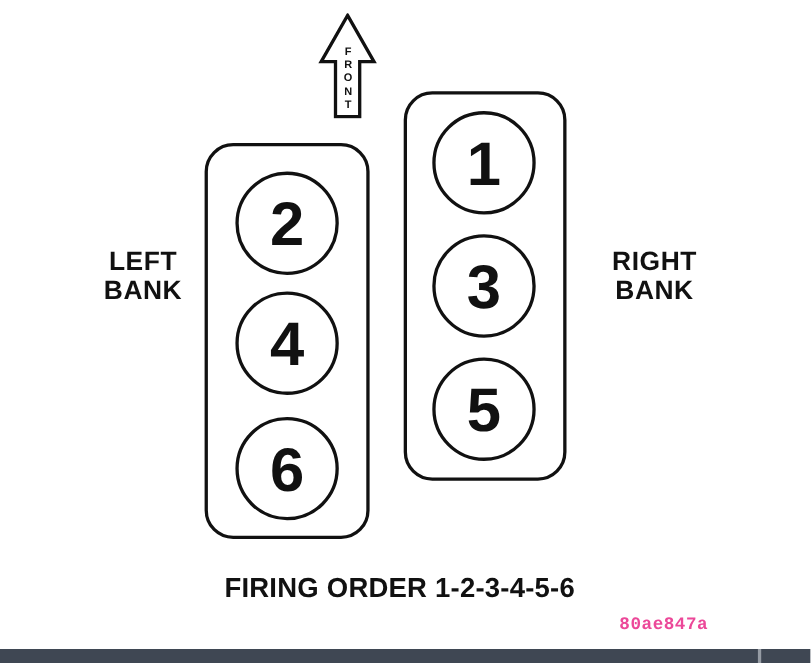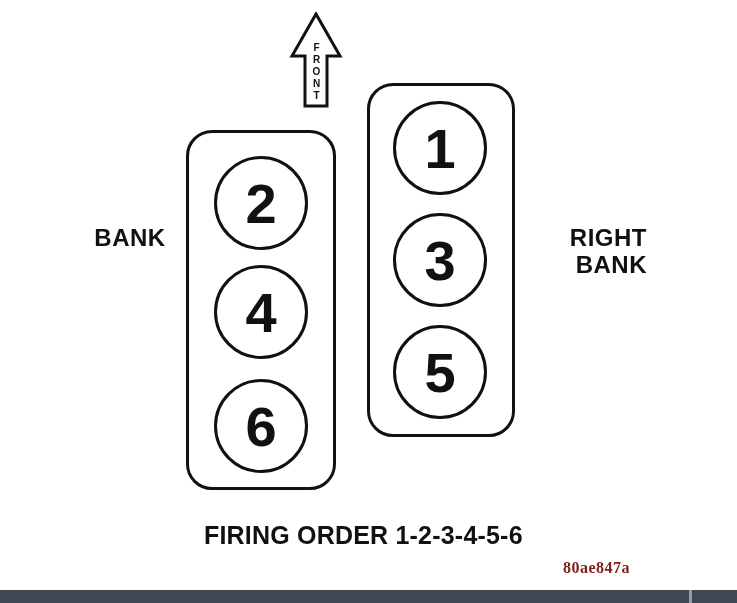--- a/index.html
+++ b/index.html
@@ -82,45 +82,45 @@
   .bank-label {
     position: absolute;
     text-align: center;
     font-size: 24px;
     font-weight: 700;
     line-height: 27px;
     letter-spacing: 0.5px;
     color: #111111;
   }
   #left-bank-label  { left:  70px; top: 224px; width: 120px; }
-  #right-bank-label { left: 543px; top: 224px; width: 104px; text-align: right; }
+  #right-bank-label { left: 543px; top: 224px; width: 104px; }
   .bank-label span { display: block; }
 
   
   .caption {
     position: absolute;
     left: 204px;
     top: 521px;
     width: 300px;
     text-align: right;
     font-size: 25px;
     font-weight: 700;
     letter-spacing: 0.2px;
     color: #111111;
     white-space: nowrap;
   }
   .figure-code {
     position: absolute;
     left: 563px;
     top: 559px;
-    font-family: Liberation Serif, serif;
+    font-family: Liberation Mono, monospace;
     font-size: 16px;
     font-weight: 600;
     letter-spacing: 0.5px;
-    color: #7f1d1d;
+    color: #ec4899;
   }
 
   
   .bottom-bar {
     position: absolute;
     left: 0;
     top: 590px;
     width: 737px;
     height: 13px;
     background: #3f4753;
@@ -164,20 +164,21 @@
     </div>
     <div class="cylinder">
       <span>3</span>
     </div>
     <div class="cylinder">
       <span>5</span>
     </div>
   </div>
 
   <div class="bank-label" id="left-bank-label">
+    <span>LEFT</span>
     <span>BANK</span>
   </div>
   <div class="bank-label" id="right-bank-label">
     <span>RIGHT</span>
     <span>BANK</span>
   </div>
 
   <div class="caption">FIRING ORDER 1-2-3-4-5-6</div>
 
   <div class="figure-code">80ae847a</div>

